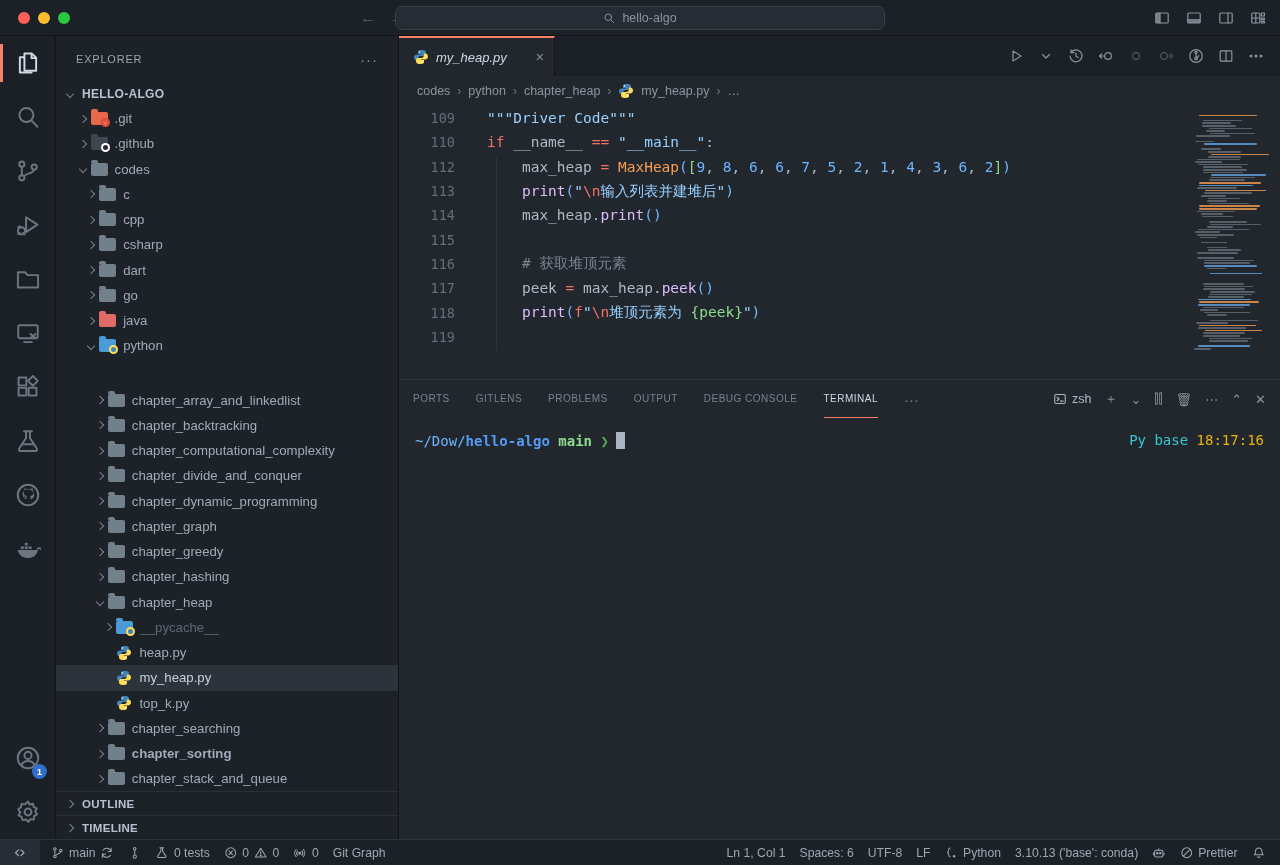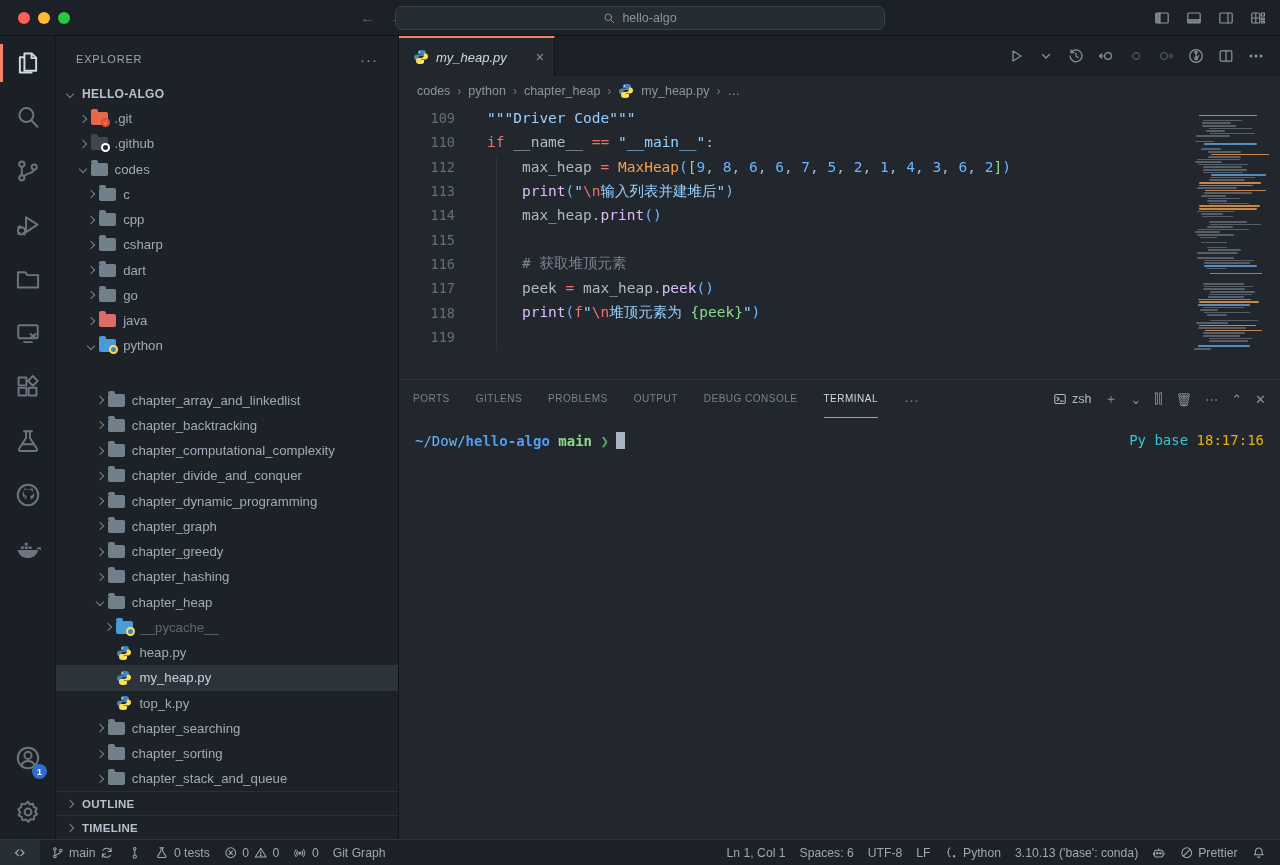--- a/index.html
+++ b/index.html
@@ -494,21 +494,21 @@
             </span>
             <span class="tlabel">top_k.py</span>
           </div>
           <div class="trow" style="padding-left: 35.8px;">
             <span class="chev right">
               <span class="chevmark"></span>
             </span>
             <span class="fico f-gray"></span>
             <span class="tlabel">chapter_searching</span>
           </div>
-          <div class="trow" style="padding-left: 35.8px;">
+          <div class="trow" style="padding-left: 35.8px; font-weight: bold;">
             <span class="chev right">
               <span class="chevmark"></span>
             </span>
             <span class="fico f-gray"></span>
             <span class="tlabel">chapter_sorting</span>
           </div>
           <div class="trow" style="padding-left: 35.8px;">
             <span class="chev right">
               <span class="chevmark"></span>
             </span>

